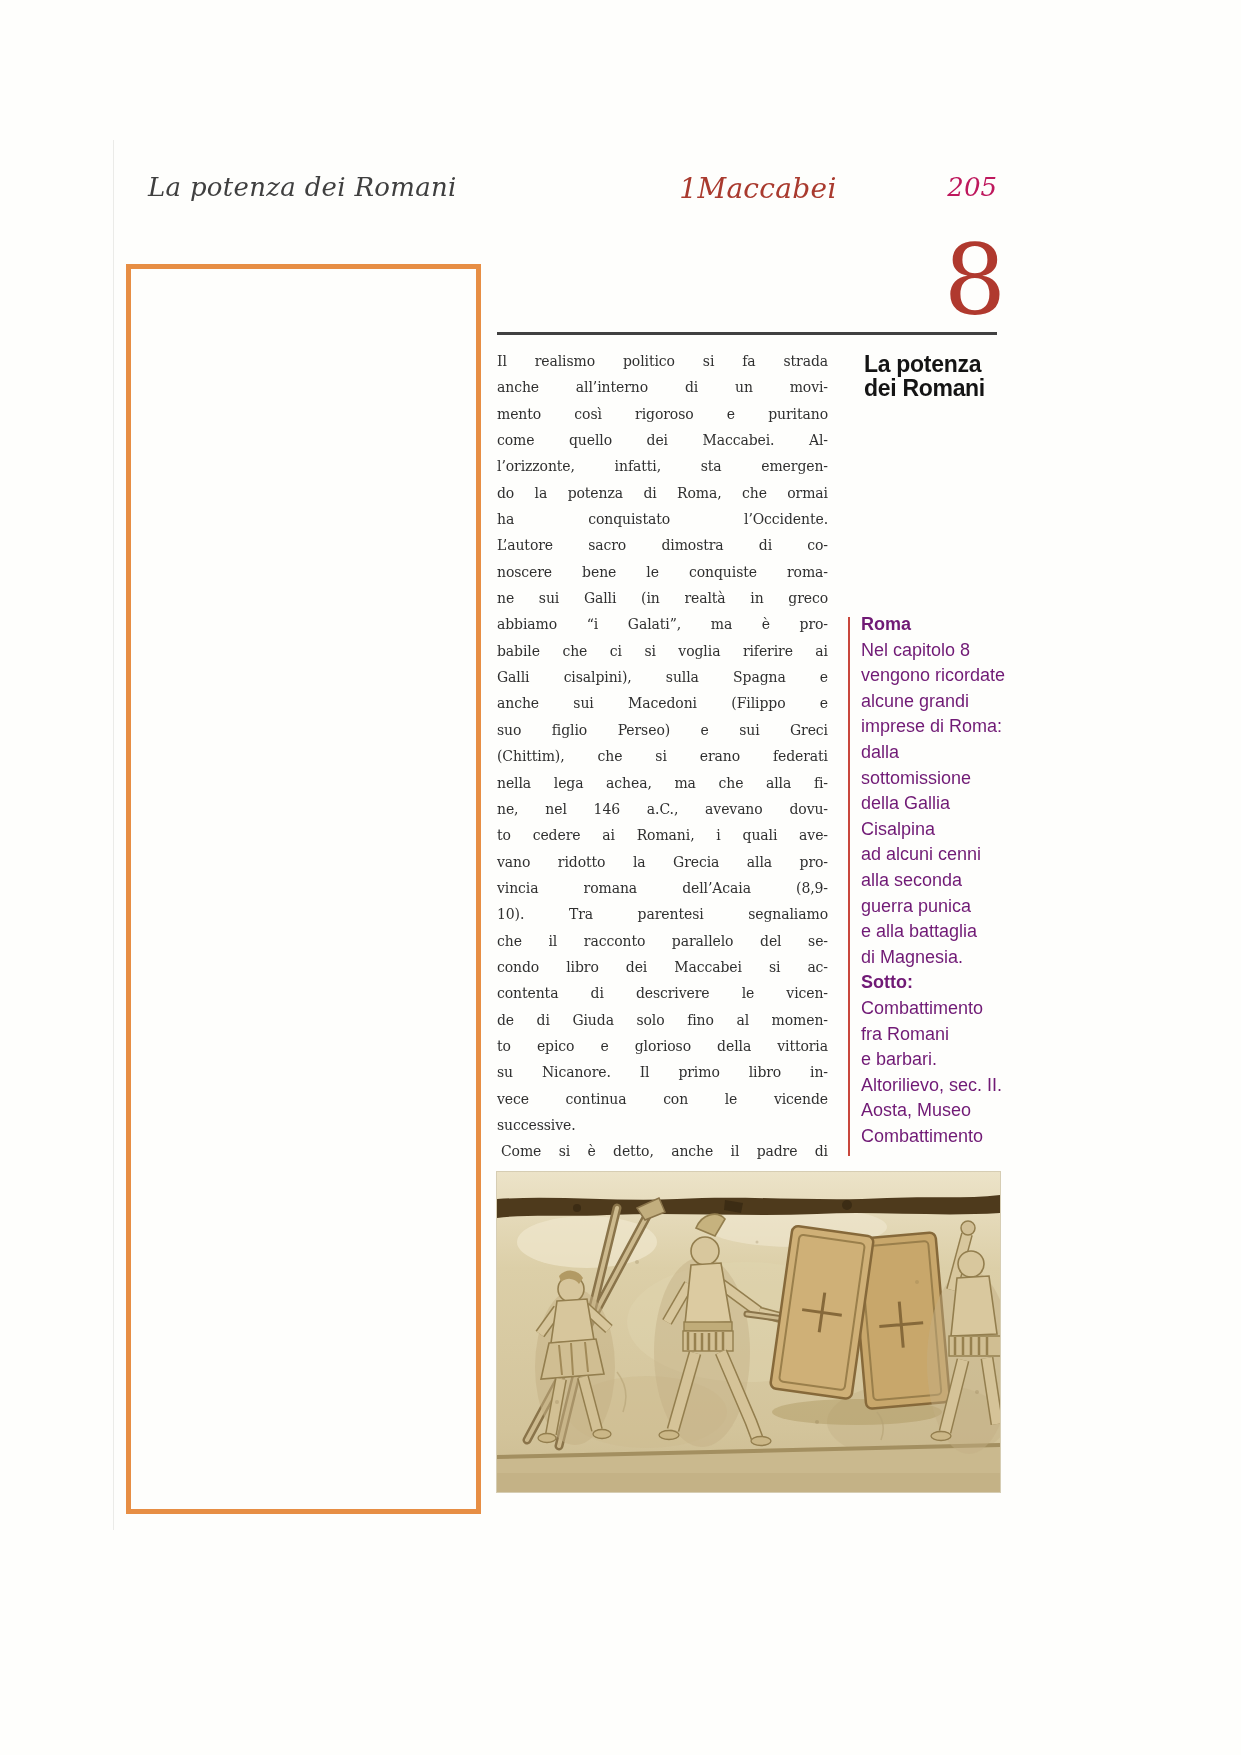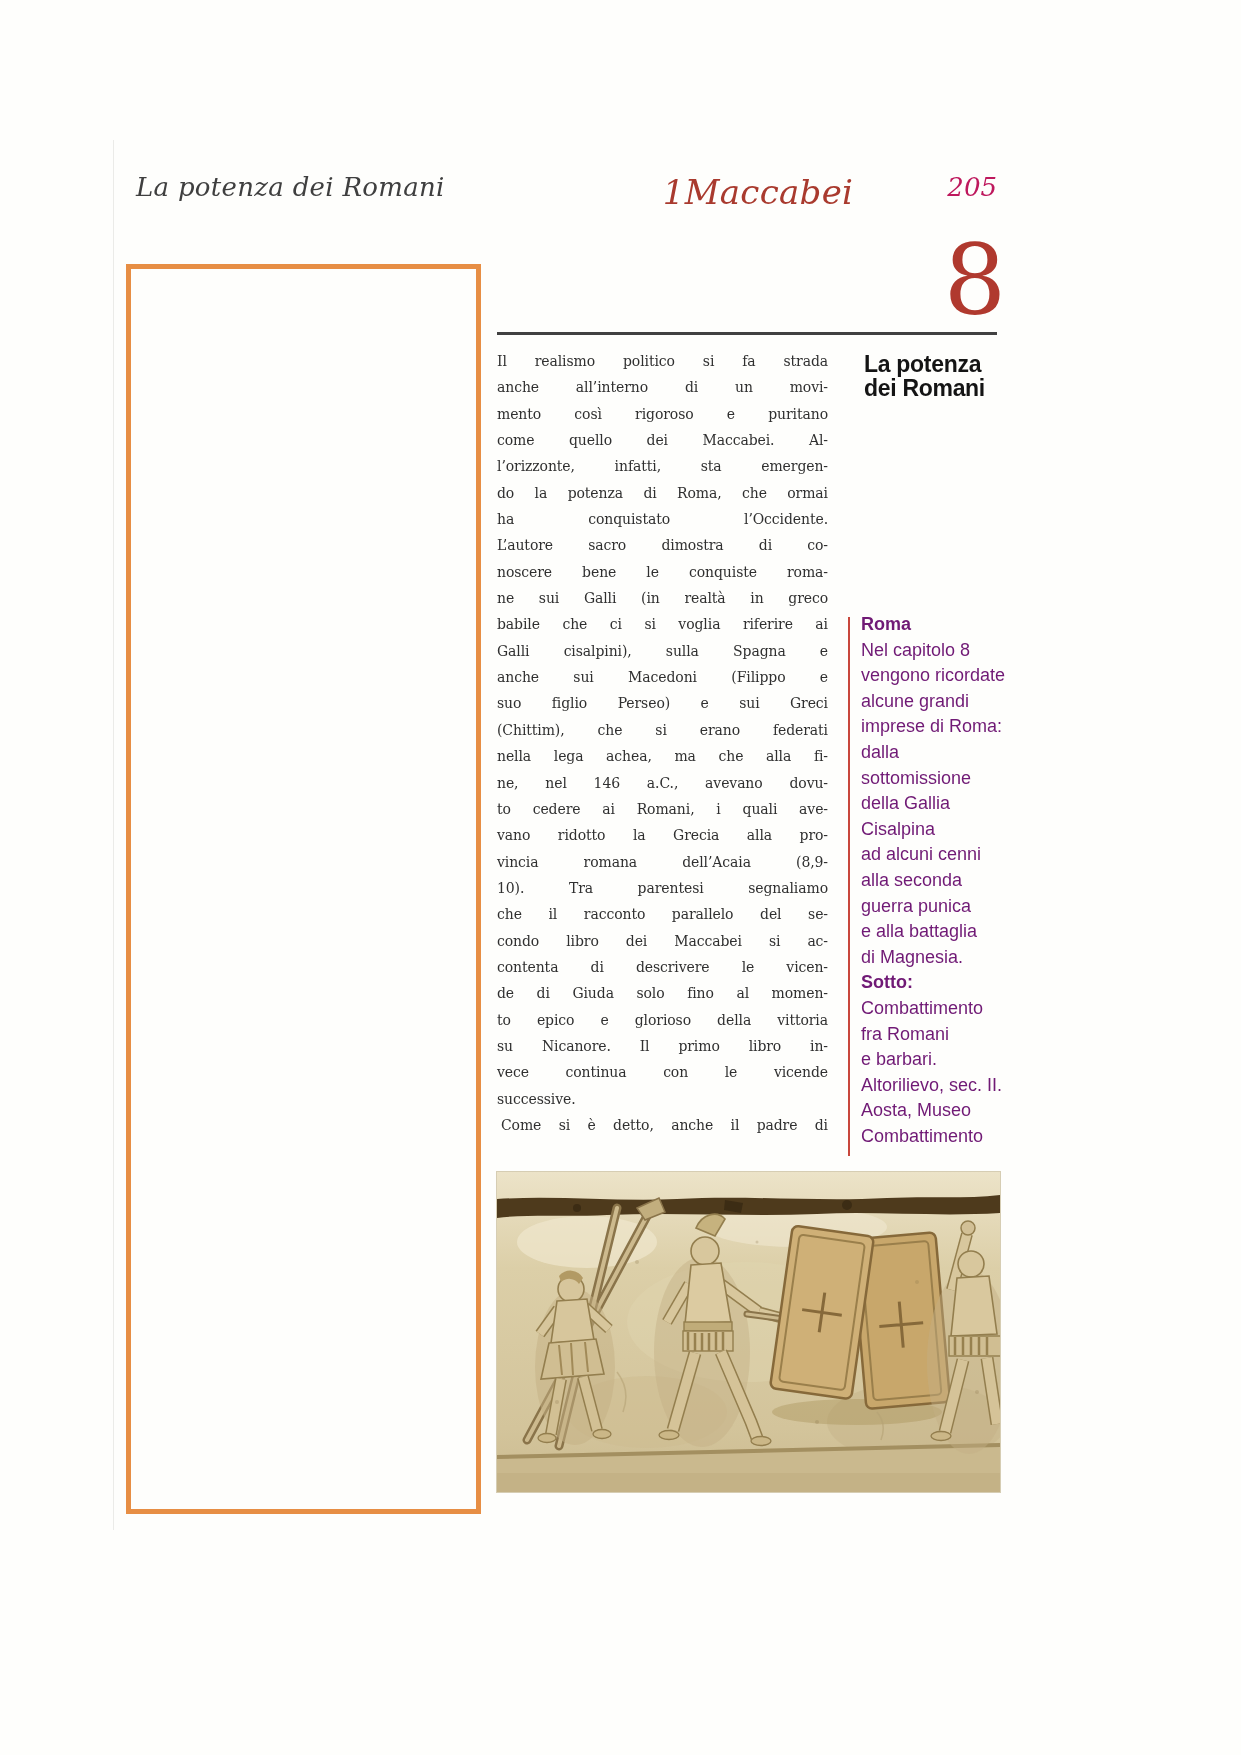--- a/index.html
+++ b/index.html
@@ -8,26 +8,26 @@
     background:#fefefc;
     font-family:"DejaVu Serif", serif;
     overflow:hidden;
   }
   .page-edge{
     position:absolute;left:113px;top:140px;width:1px;height:1390px;
     background:#ebebe8;
   }
   
   .runhead-left{
-    position:absolute;left:136px;top:172px;width:320px;
+    position:absolute;left:148px;top:172px;width:320px;
     font-style:italic;font-size:26px;color:#3f3f3f;letter-spacing:.3px;
   }
   .runhead-center{
     position:absolute;left:650px;top:172px;width:216px;text-align:center;
-    font-style:italic;font-size:34px;color:#a93a2e;letter-spacing:.3px;
+    font-style:italic;font-size:28px;color:#a93a2e;letter-spacing:.3px;
   }
   .runhead-right{
     position:absolute;left:880px;top:172px;width:117px;text-align:right;
     font-style:italic;font-size:26px;color:#be185d;
   }
   
   .annot-rect{
     position:absolute;left:126px;top:264px;width:355px;height:1250px;
     border:5px solid #e78e44;box-sizing:border-box;background:transparent;
   }
@@ -93,20 +93,21 @@
 <div class="aline">Il realismo politico si fa strada</div>
     <div class="aline">anche all’interno di un movi-</div>
     <div class="aline">mento così rigoroso e puritano</div>
     <div class="aline">come quello dei Maccabei. Al-</div>
     <div class="aline">l’orizzonte, infatti, sta emergen-</div>
     <div class="aline">do la potenza di Roma, che ormai</div>
     <div class="aline">ha conquistato l’Occidente.</div>
     <div class="aline">L’autore sacro dimostra di co-</div>
     <div class="aline">noscere bene le conquiste roma-</div>
     <div class="aline">ne sui Galli (in realtà in greco</div>
+    <div class="aline">abbiamo “i Galati”, ma è pro-</div>
     <div class="aline">babile che ci si voglia riferire ai</div>
     <div class="aline">Galli cisalpini), sulla Spagna e</div>
     <div class="aline">anche sui Macedoni (Filippo e</div>
     <div class="aline">suo figlio Perseo) e sui Greci</div>
     <div class="aline">(Chittim), che si erano federati</div>
     <div class="aline">nella lega achea, ma che alla fi-</div>
     <div class="aline">ne, nel 146 a.C., avevano dovu-</div>
     <div class="aline">to cedere ai Romani, i quali ave-</div>
     <div class="aline">vano ridotto la Grecia alla pro-</div>
     <div class="aline">vincia romana dell’Acaia (8,9-</div>

